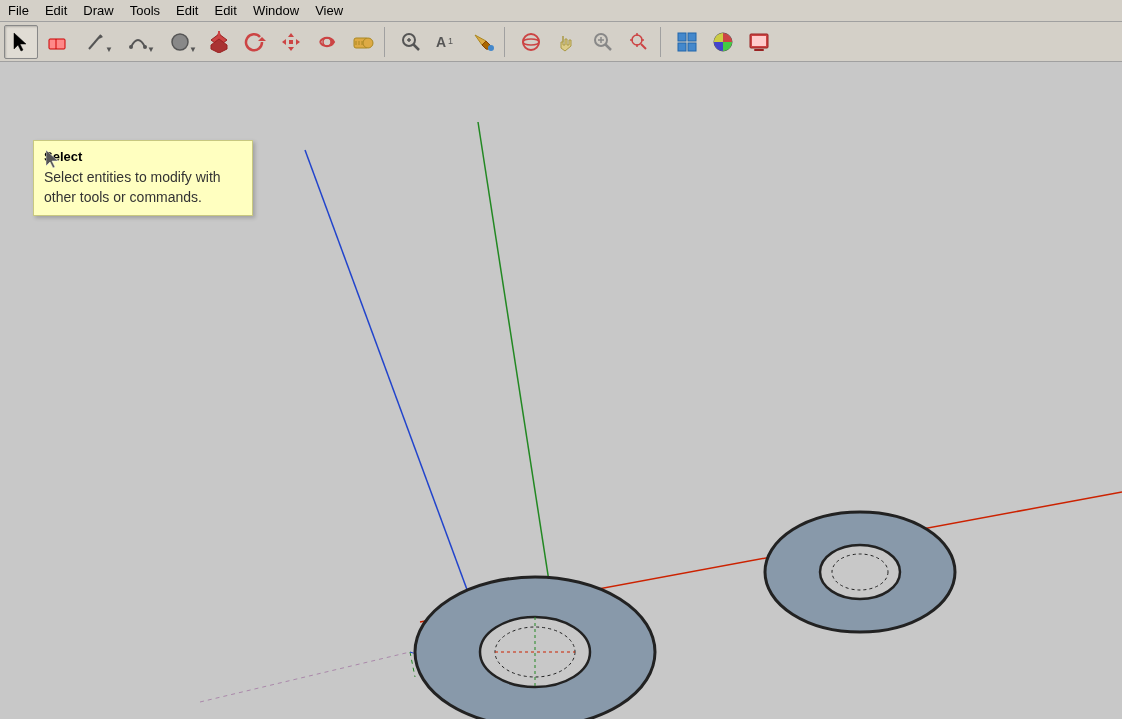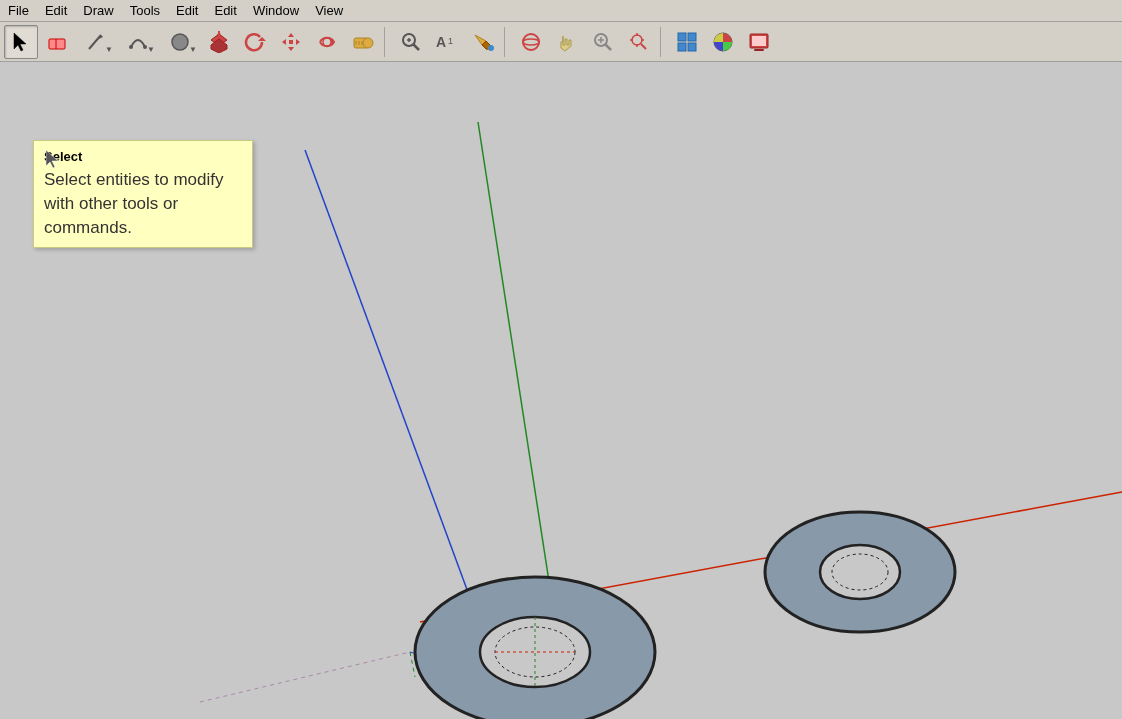--- a/index.html
+++ b/index.html
@@ -77,21 +77,21 @@
       box-shadow: 2px 2px 4px rgba(0,0,0,0.2);
       z-index: 100;
     }
     .tooltip-title {
       font-size: 13px;
       font-weight: bold;
       color: #000;
       margin-bottom: 4px;
     }
     .tooltip-desc {
-      font-size: 17px;
+      font-size: 14px;
       color: #333;
       line-height: 1.4;
     }
 
     
     .cursor-arrow {
       position: absolute;
       top: 88px;
       left: 46px;
       width: 0;

